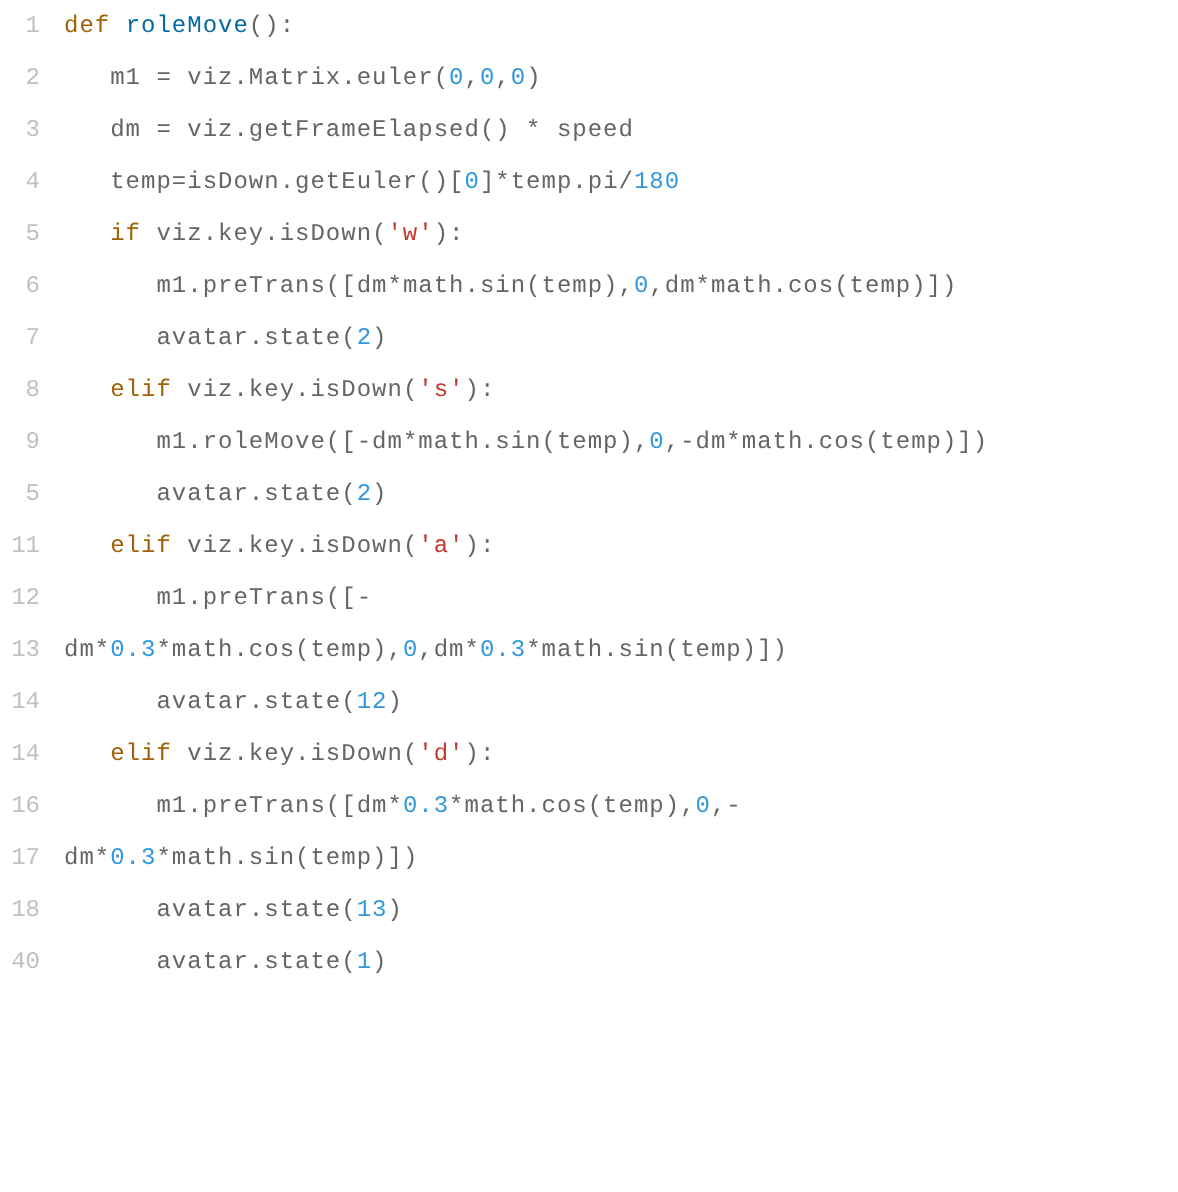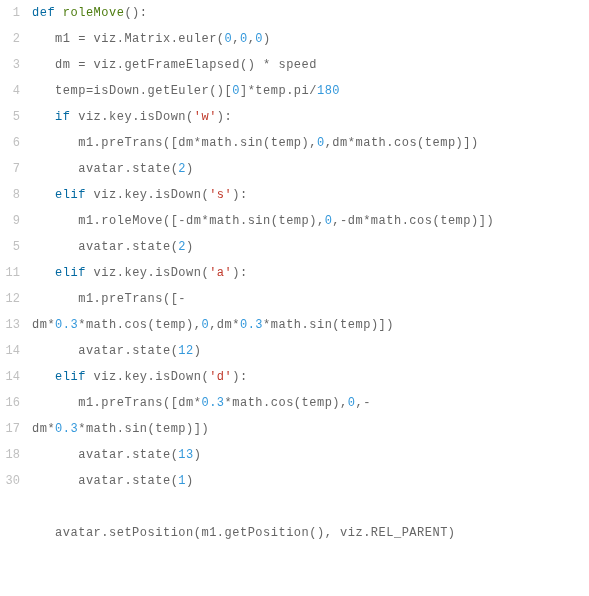--- a/index.html
+++ b/index.html
@@ -29,22 +29,22 @@
     text-align: right;
     color: #c0c0c0;
     padding-right: 12px;
     flex-shrink: 0;
     user-select: none;
   }
   .content {
     flex: 1;
     letter-spacing: 0.5px;
   }
-  .kw { color: #0369a1; } 
-  .fn { color: #4d7c0f; } 
+  .kw { color: #a16207; } 
+  .fn { color: #0369a1; } 
   .num { color: #3498db; }
   .str { color: #c0392b; }
   .plain { color: #656565; }
 </style>
 </head>
 <body>
 
 <div class="code-container" id="code-root">
     <div class="line"><span class="gutter">1</span><span class="content"><span></span><span class="kw">def </span><span class="fn">roleMove</span><span class="plain">():</span></span></div>
     <div class="line"><span class="gutter">2</span><span class="content"><span>   </span><span class="plain">m1 = viz.Matrix.euler(</span><span class="num">0</span><span class="plain">,</span><span class="num">0</span><span class="plain">,</span><span class="num">0</span><span class="plain">)</span></span></div>
@@ -57,16 +57,16 @@
     <div class="line"><span class="gutter">9</span><span class="content"><span>      </span><span class="plain">m1.roleMove([-dm*math.sin(temp),</span><span class="num">0</span><span class="plain">,-dm*math.cos(temp)])</span></span></div>
     <div class="line"><span class="gutter">5</span><span class="content"><span>      </span><span class="plain">avatar.state(</span><span class="num">2</span><span class="plain">)</span></span></div>
     <div class="line"><span class="gutter">11</span><span class="content"><span>   </span><span class="kw">elif</span><span class="plain"> viz.key.isDown(</span><span class="str">'a'</span><span class="plain">):</span></span></div>
     <div class="line"><span class="gutter">12</span><span class="content"><span>      </span><span class="plain">m1.preTrans([-</span></span></div>
     <div class="line"><span class="gutter">13</span><span class="content"><span></span><span class="plain">dm*</span><span class="num">0.3</span><span class="plain">*math.cos(temp),</span><span class="num">0</span><span class="plain">,dm*</span><span class="num">0.3</span><span class="plain">*math.sin(temp)])</span></span></div>
     <div class="line"><span class="gutter">14</span><span class="content"><span>      </span><span class="plain">avatar.state(</span><span class="num">12</span><span class="plain">)</span></span></div>
     <div class="line"><span class="gutter">14</span><span class="content"><span>   </span><span class="kw">elif</span><span class="plain"> viz.key.isDown(</span><span class="str">'d'</span><span class="plain">):</span></span></div>
     <div class="line"><span class="gutter">16</span><span class="content"><span>      </span><span class="plain">m1.preTrans([dm*</span><span class="num">0.3</span><span class="plain">*math.cos(temp),</span><span class="num">0</span><span class="plain">,-</span></span></div>
     <div class="line"><span class="gutter">17</span><span class="content"><span></span><span class="plain">dm*</span><span class="num">0.3</span><span class="plain">*math.sin(temp)])</span></span></div>
     <div class="line"><span class="gutter">18</span><span class="content"><span>      </span><span class="plain">avatar.state(</span><span class="num">13</span><span class="plain">)</span></span></div>
-    <div class="line"><span class="gutter">30</span><span class="content"><span>      </span><span class="plain">avatar.state(</span><span class="num">1</span><span class="plain">)</span></span></div>
+    <div class="line"><span class="gutter">40</span><span class="content"><span>      </span><span class="plain">avatar.state(</span><span class="num">1</span><span class="plain">)</span></span></div>
     <div class="line"><span class="gutter"></span><span class="content"><span></span></span></div>
-    <div class="line"><span class="gutter"></span><span class="content"><span>   </span><span class="plain">avatar.setPosition(m1.getPosition(), viz.REL_PARENT)</span></span></div>
+    <div class="line"><span class="gutter"></span><span class="content"><span>   </span></span></div>
   </div>
 
 </body></html>

